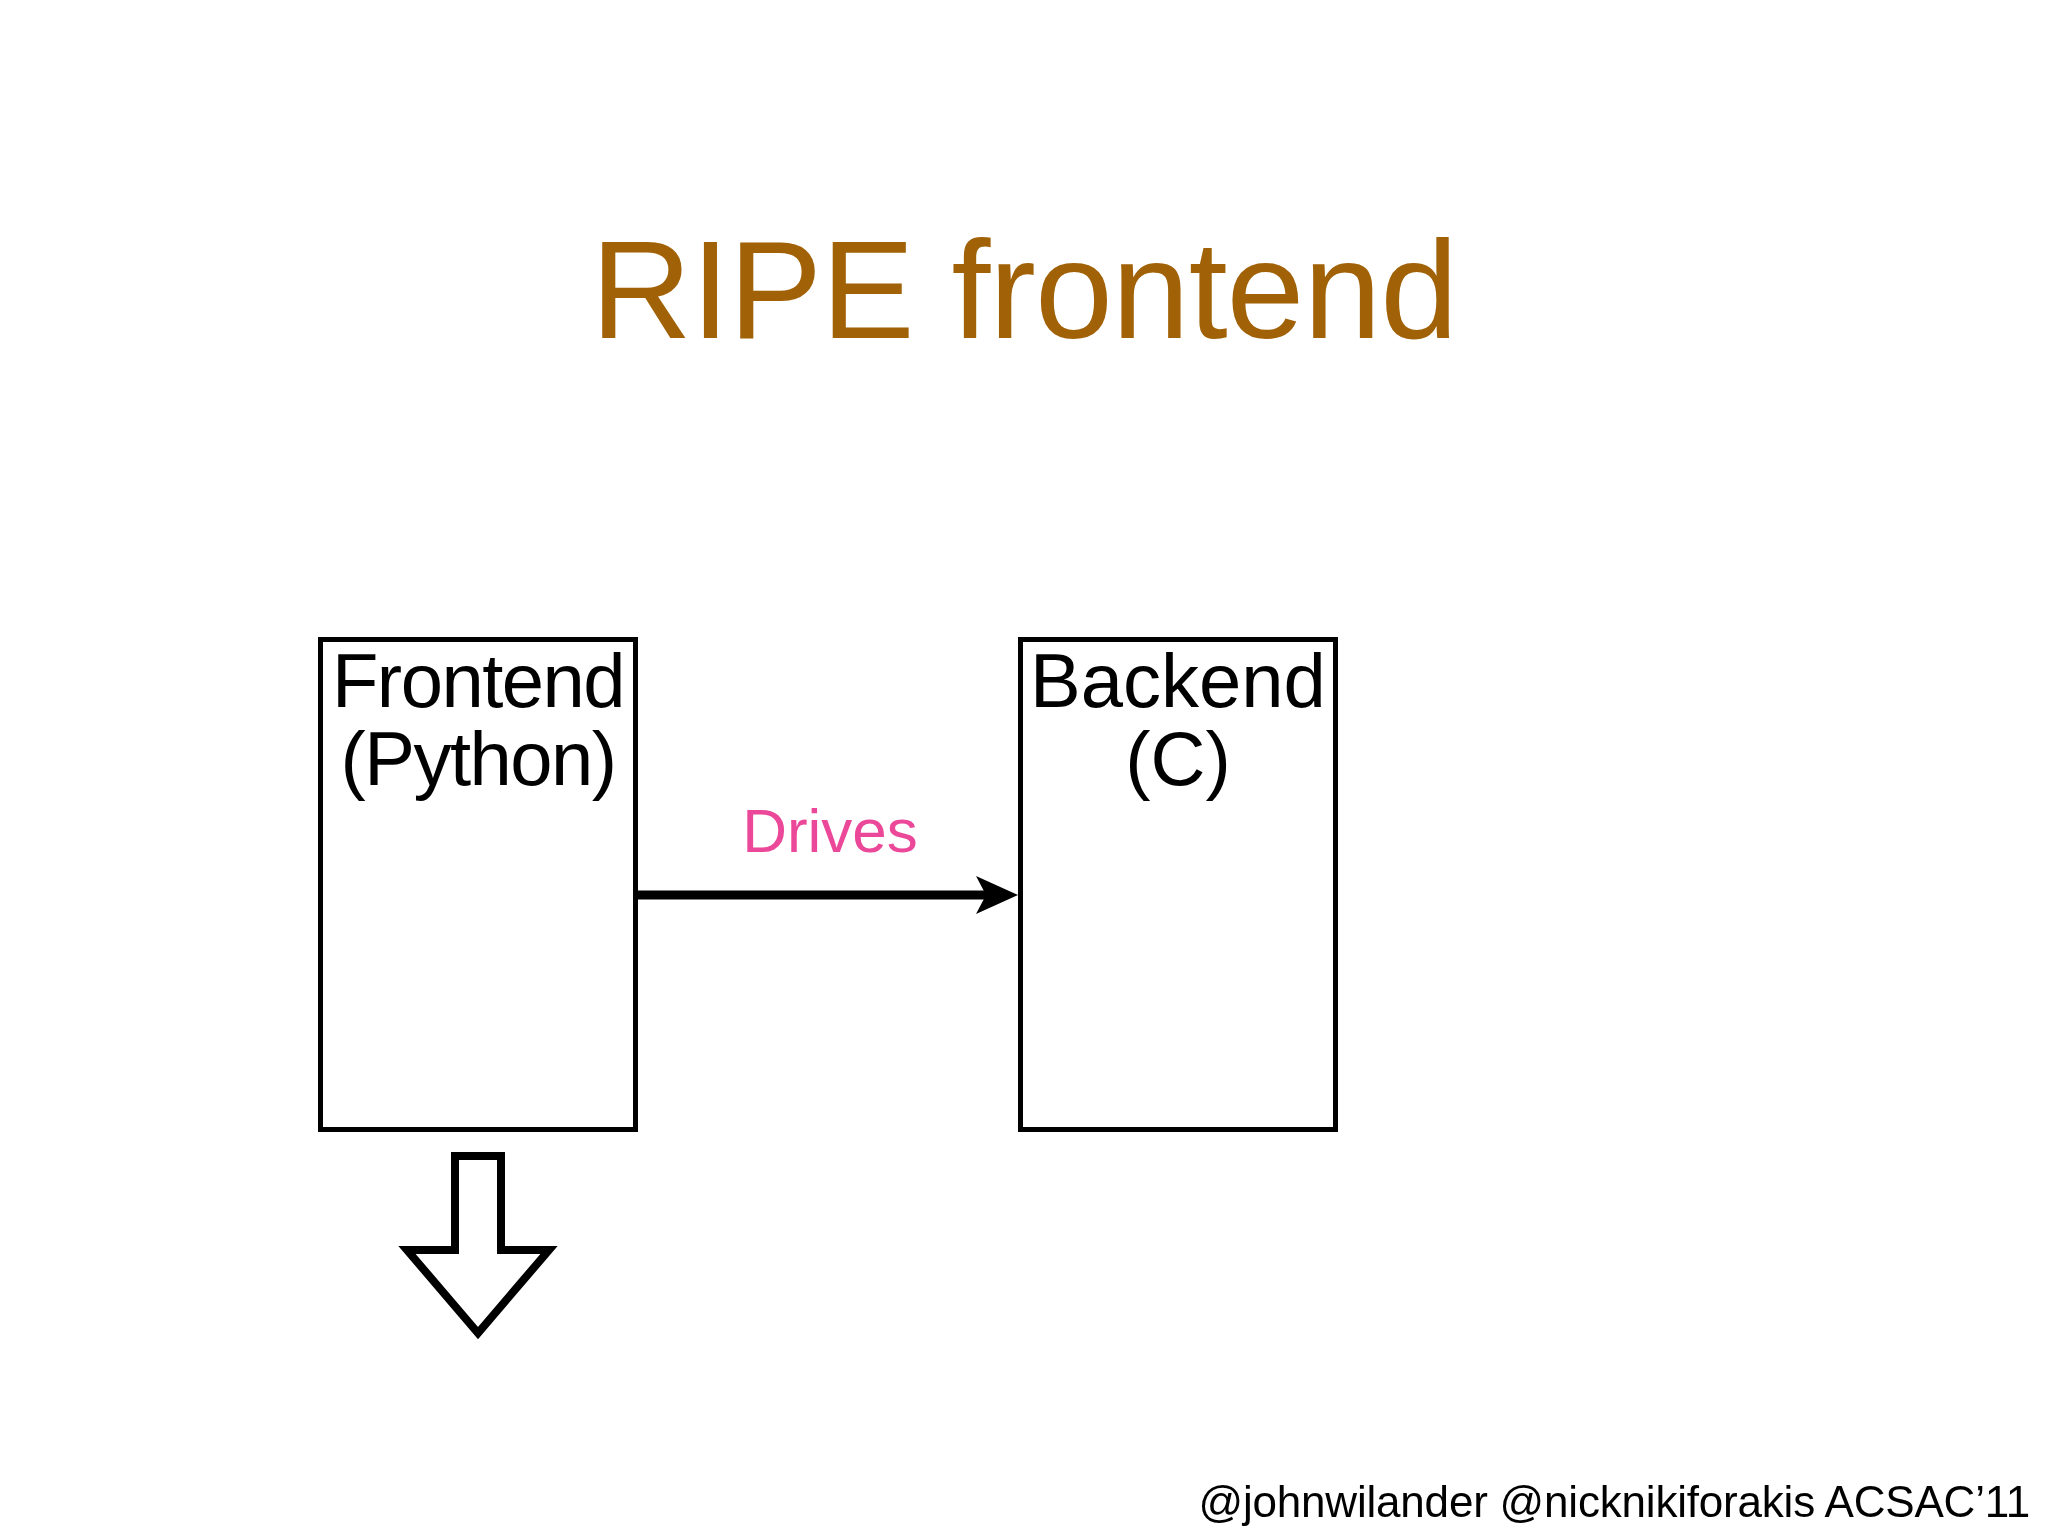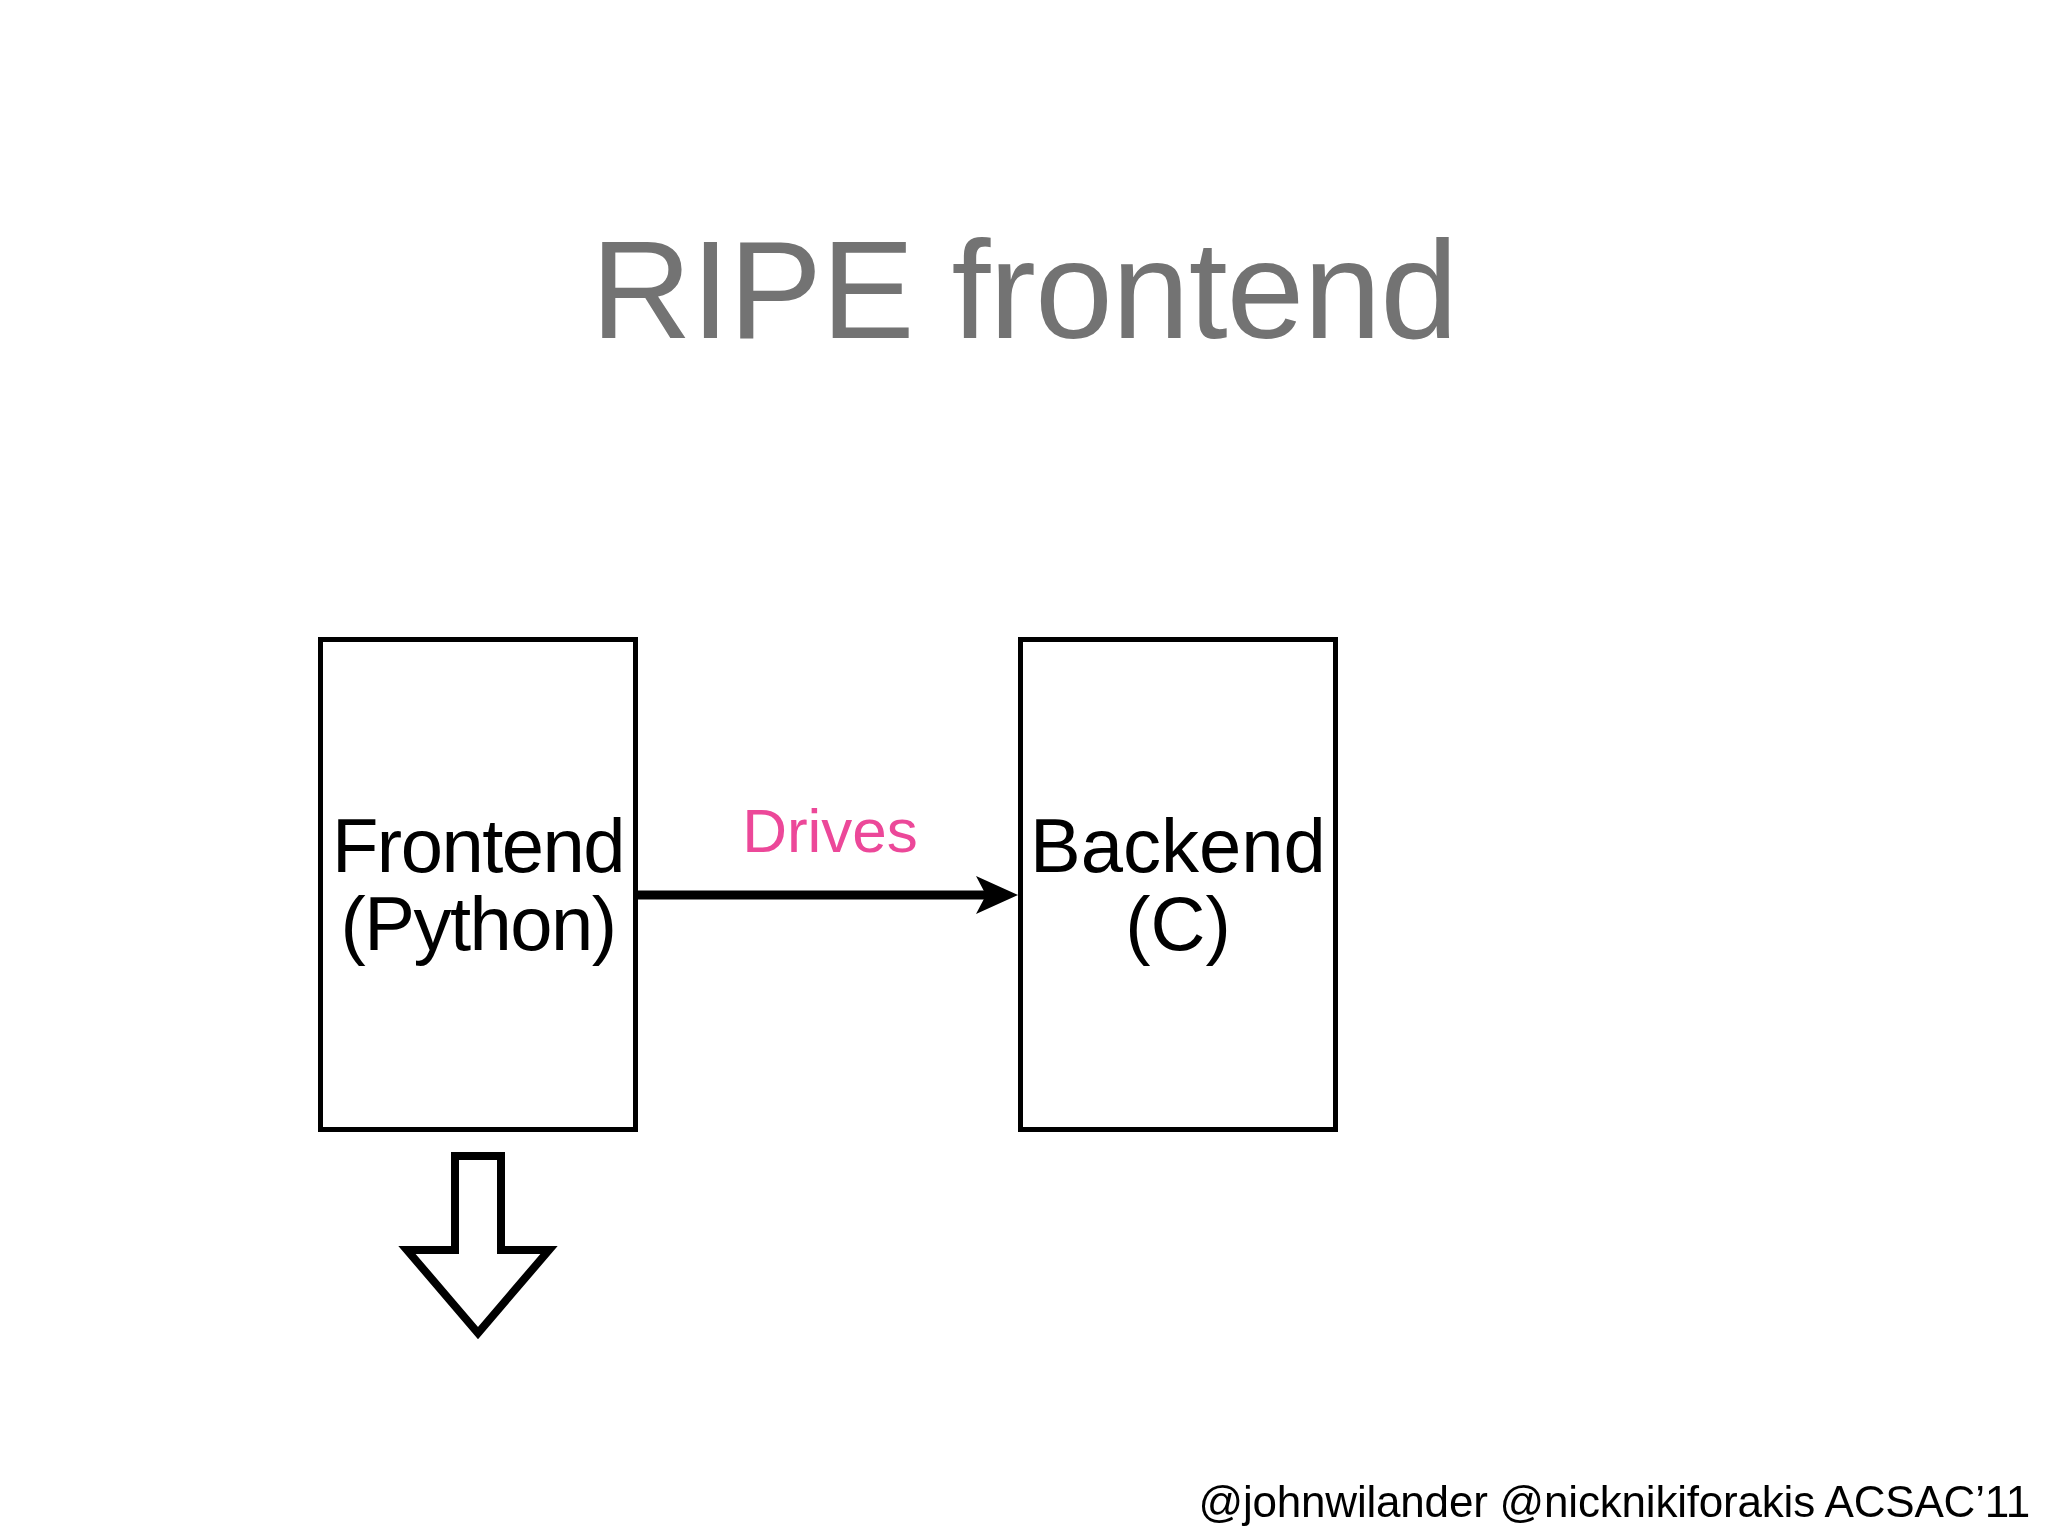--- a/index.html
+++ b/index.html
@@ -24,32 +24,32 @@
   #slide-title {
     position: absolute;
     left: 0;
     top: 126px;
     width: 2048px;
     text-align: center;
     font-size: 140px;
     font-weight: 400;
     letter-spacing: -1px;
     line-height: 1.0;
-    color: #737373;
+    color: #a16207;
     white-space: nowrap;
   }
 
   
   .node-box {
     position: absolute;
     box-sizing: border-box;
     background: #ffffff;
     border: 5px solid #000000;
     display: flex;
-    align-items: center;
+    align-items: flex-start;
     justify-content: center;
     text-align: center;
   }
   .node-label {
     font-size: 76px;
     line-height: 1.02;
     font-weight: 400;
     color: #000000;
     white-space: pre-line;
   }

